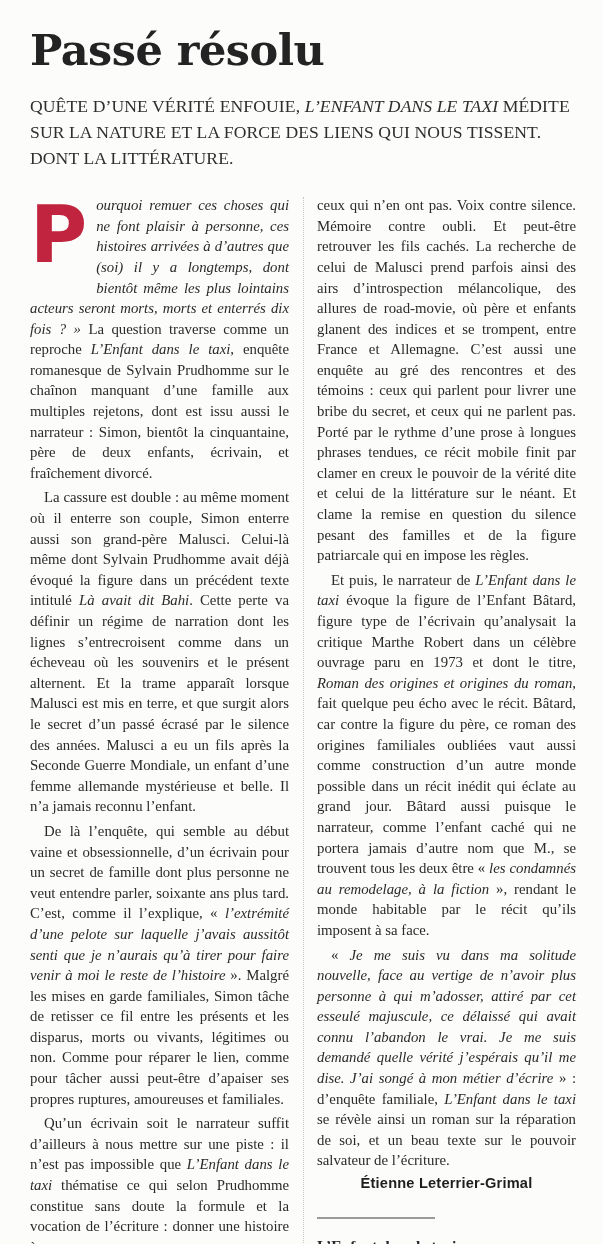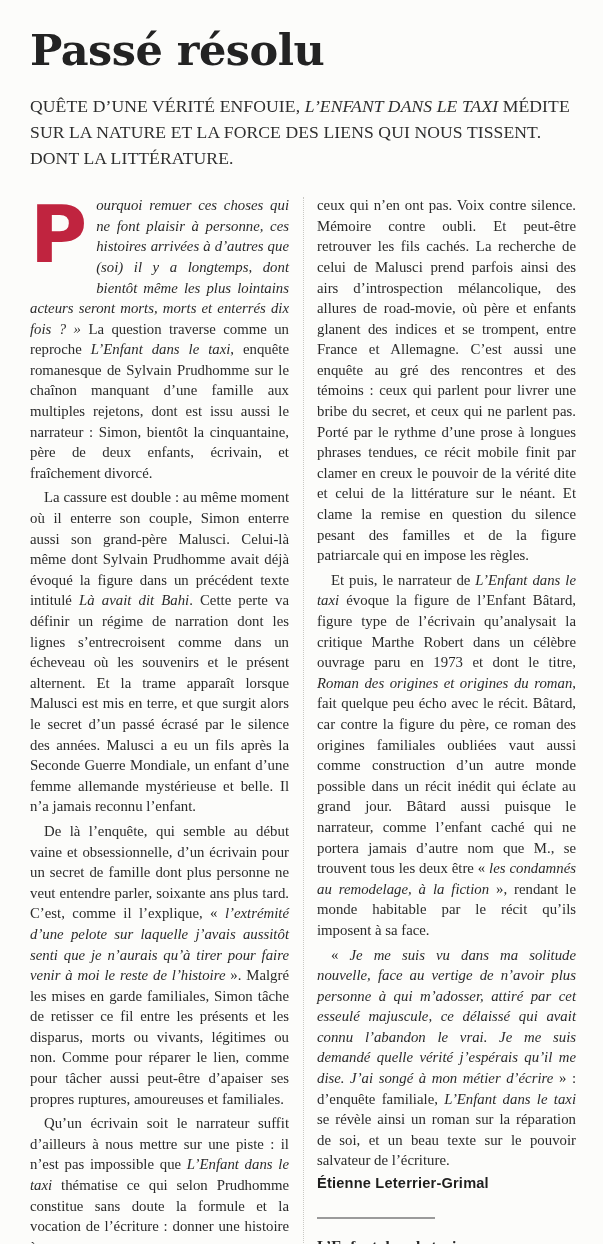--- a/index.html
+++ b/index.html
@@ -55,21 +55,21 @@
     height:80px;
     margin:3px 9px 0 0;
     color:#c0243f;
   }
   .byline {
     margin-top:3px;
     font-family:"Liberation Sans", sans-serif;
     font-weight:bold;
     font-size:14.6px;
     letter-spacing:0.2px;
-    text-align:left;
+    text-align:center;
     color:#1e1e1e;
   }
   .book-rule {
     width:118px; height:2px;
     background:#9a9a9a;
     margin:26px 0 15px 0;
   }
   .book { font-size:15.6px; line-height:23.5px; color:#282828; }
   .book-title { font-weight:bold; }
 </style>

